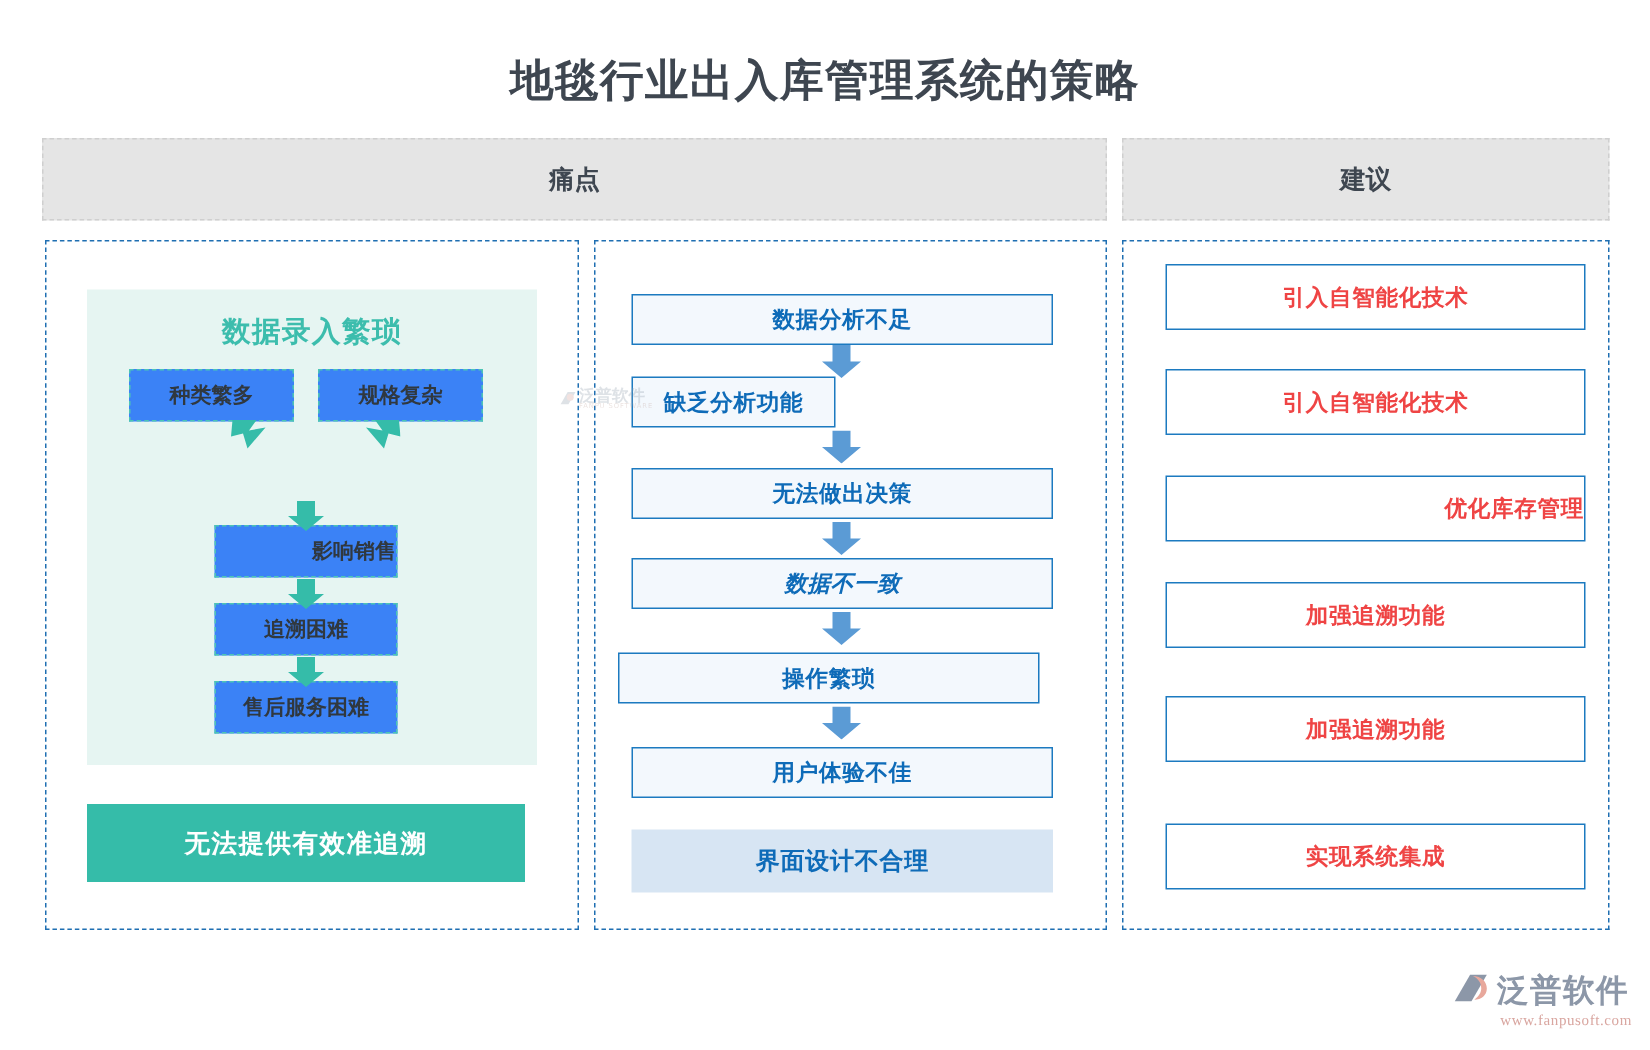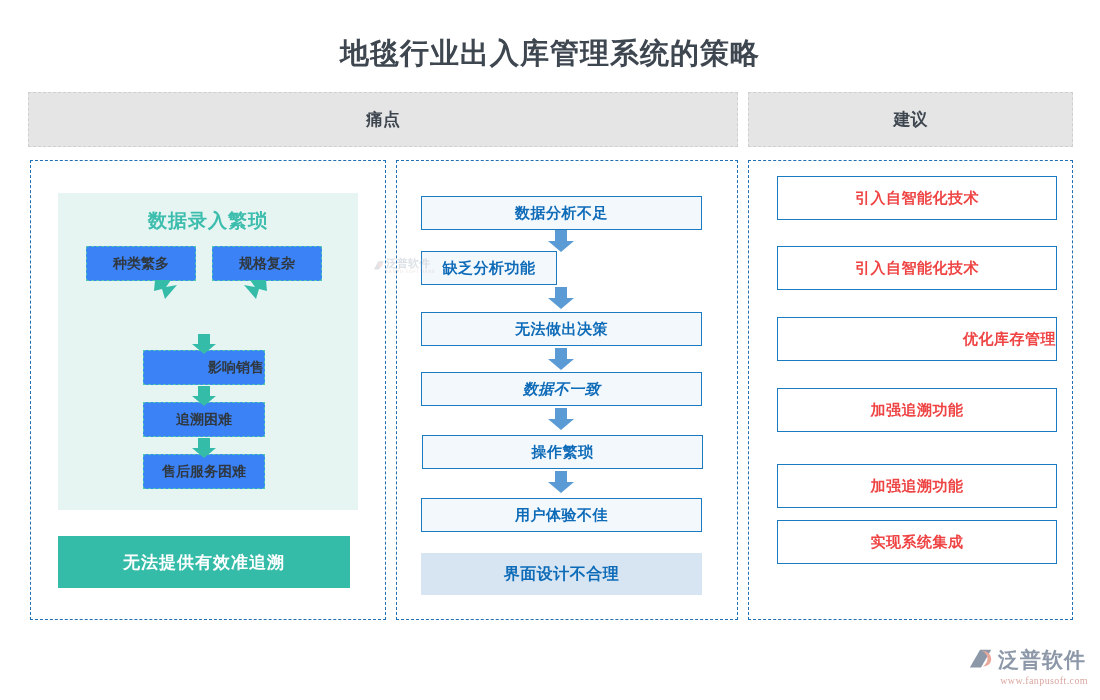--- a/index.html
+++ b/index.html
@@ -71,21 +71,21 @@
     position:absolute;box-sizing:border-box;background:#F3F8FD;
     border:1.3px solid #1C7AC0;
     display:flex;align-items:center;justify-content:center;
     font-size:15px;font-weight:bold;color:#0E6BB8;letter-spacing:.5px;
   }
   .mb-1{left:421px;top:196px;width:281px;height:34px;}
   .mb-2a{left:421px;top:251px;width:136px;height:34px;}
   .mb-2b{left:566px;top:251px;width:136px;height:34px;}
   .mb-3{left:421px;top:312px;width:281px;height:34px;}
   .mb-4{left:421px;top:372px;width:281px;height:34px;font-style:italic;}
-  .mb-5{left:422px;top:435px;width:281px;height:34px;}
+  .mb-5{left:412px;top:435px;width:281px;height:34px;}
   .mb-6{left:421px;top:498px;width:281px;height:34px;}
   .mb-7{
     position:absolute;left:421px;top:553px;width:281px;height:42px;
     background:#D7E5F3;border:none;
     display:flex;align-items:center;justify-content:center;
     font-size:16px;font-weight:bold;color:#0E6BB8;letter-spacing:.5px;
   }
   .barrow{position:absolute;width:26px;height:22px;}
 
   
@@ -226,21 +226,21 @@
   </div>
   <div class="r-box" style="top:317px;justify-content:flex-end;">
     <span>优化库存管理</span>
   </div>
   <div class="r-box" style="top:388px;">
     <span>加强追溯功能</span>
   </div>
   <div class="r-box" style="top:464px;">
     <span>加强追溯功能</span>
   </div>
-  <div class="r-box" style="top:520px;">
+  <div class="r-box" style="top:549px;">
     <span>实现系统集成</span>
   </div>
 
   <div class="wm">
     <svg width="14" height="14" viewBox="0 0 24 24">
       <path d="M3 18 L11 4 L20 4 L12 18 Z" fill="#9AA7B4"></path>
       <circle cx="14" cy="10" r="4" fill="#D9A6A0"></circle>
     </svg>
     <div>
       <div class="wm-txt">泛普软件</div>

